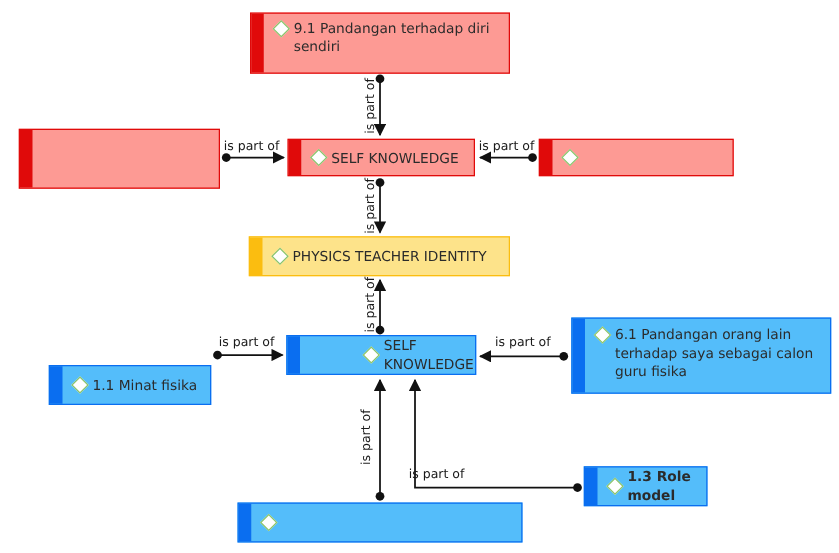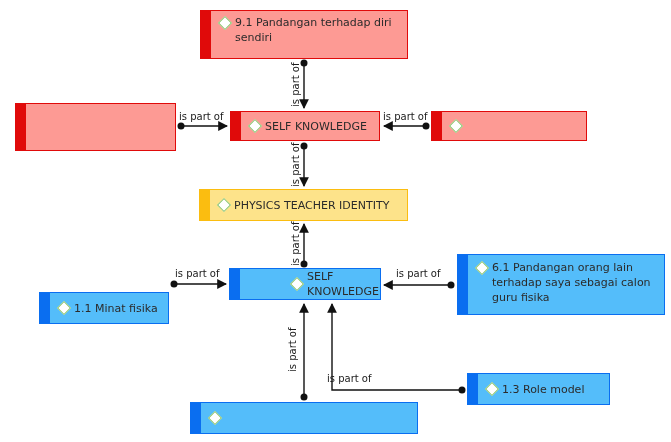--- a/index.html
+++ b/index.html
@@ -129,21 +129,21 @@
 <div class="node blue" style="left:457px;top:254px;width:208px;height:61px;">
   <div class="bar"></div>
   <div class="content" style="padding-top:5px;justify-content:flex-end;">
     <span class="diamond"></span>
     <span class="label">6.1 Pandangan orang lain
 terhadap saya sebagai calon
 guru fisika</span>
   </div>
 </div>
 
-<div class="node blue center" style="left:467px;top:373px;width:143px;height:32px;">
+<div class="node blue center" style="left:467px;top:373px;width:99px;height:32px;font-weight:bold;">
   <div class="bar"></div>
   <div class="content">
     <span class="diamond"></span>
     <span class="label">1.3 Role model</span>
   </div>
 </div>
 
 <div class="node blue center" style="left:190px;top:402px;width:228px;height:32px;">
   <div class="bar"></div>
   <div class="content">

